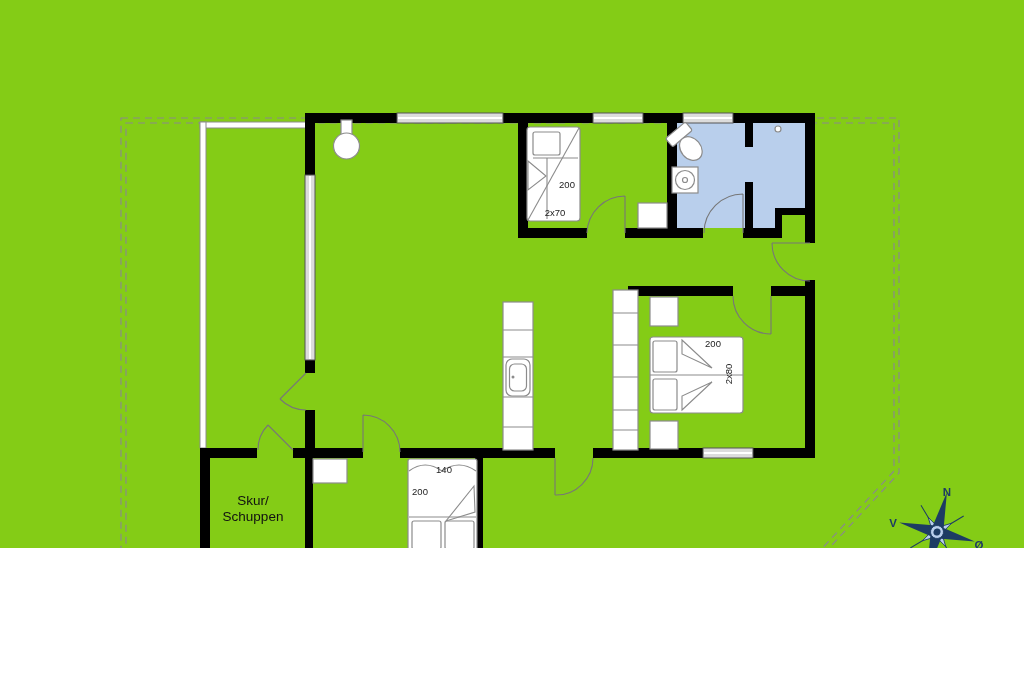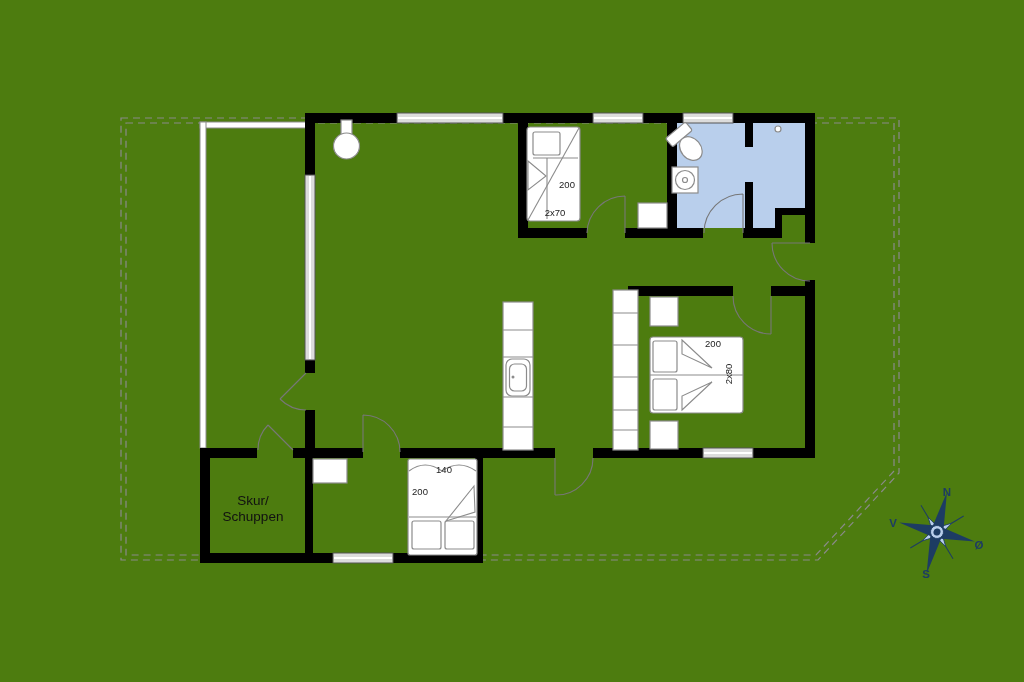--- a/index.html
+++ b/index.html
@@ -1,16 +1,16 @@
 <!DOCTYPE html>
 <html style="--c-wall: #000000; --c-bathroom-fill: #b9cfec; --c-window-fill: #dcdcdc; --c-boundary: #8a8a8a; --c-furniture-stroke: #8c8c8c; --c-door-stroke: #777777; --c-compass: #1d3c63; --c-label-text: #1a1a1a;"><head>
 <meta charset="utf-8">
 <style>
   html,body{margin:0;padding:0;background:#fff;}
-  .page{width:1024px;height:682px;background:#4d7c0f;position:relative;overflow:hidden;text-align:right;}
+  .page{width:1024px;height:548px;background:#84cc16;position:relative;overflow:hidden;text-align:right;}
   svg{display:block;}
   .wall{fill:var(--c-wall,#000);}
   .thin-wall{fill:#fff;stroke:var(--c-furniture-stroke,#8c8c8c);stroke-width:1;}
   .bath-floor{fill:var(--c-bathroom-fill,#b9cfec);}
   .bound{stroke:var(--c-boundary,#8a8a8a);stroke-width:1.2;stroke-dasharray:7 5;fill:none;}
   .win{fill:var(--c-window-fill,#dcdcdc);stroke:#555;stroke-width:1;}
   .win-line{stroke:#fff;stroke-width:2;fill:none;}
   .furn{fill:#fff;stroke:var(--c-furniture-stroke,#8c8c8c);stroke-width:1.2;}
   .furn-line{stroke:var(--c-furniture-stroke,#8c8c8c);stroke-width:1.1;fill:none;}
   .door{stroke:var(--c-door-stroke,#777);stroke-width:1.1;fill:none;}

